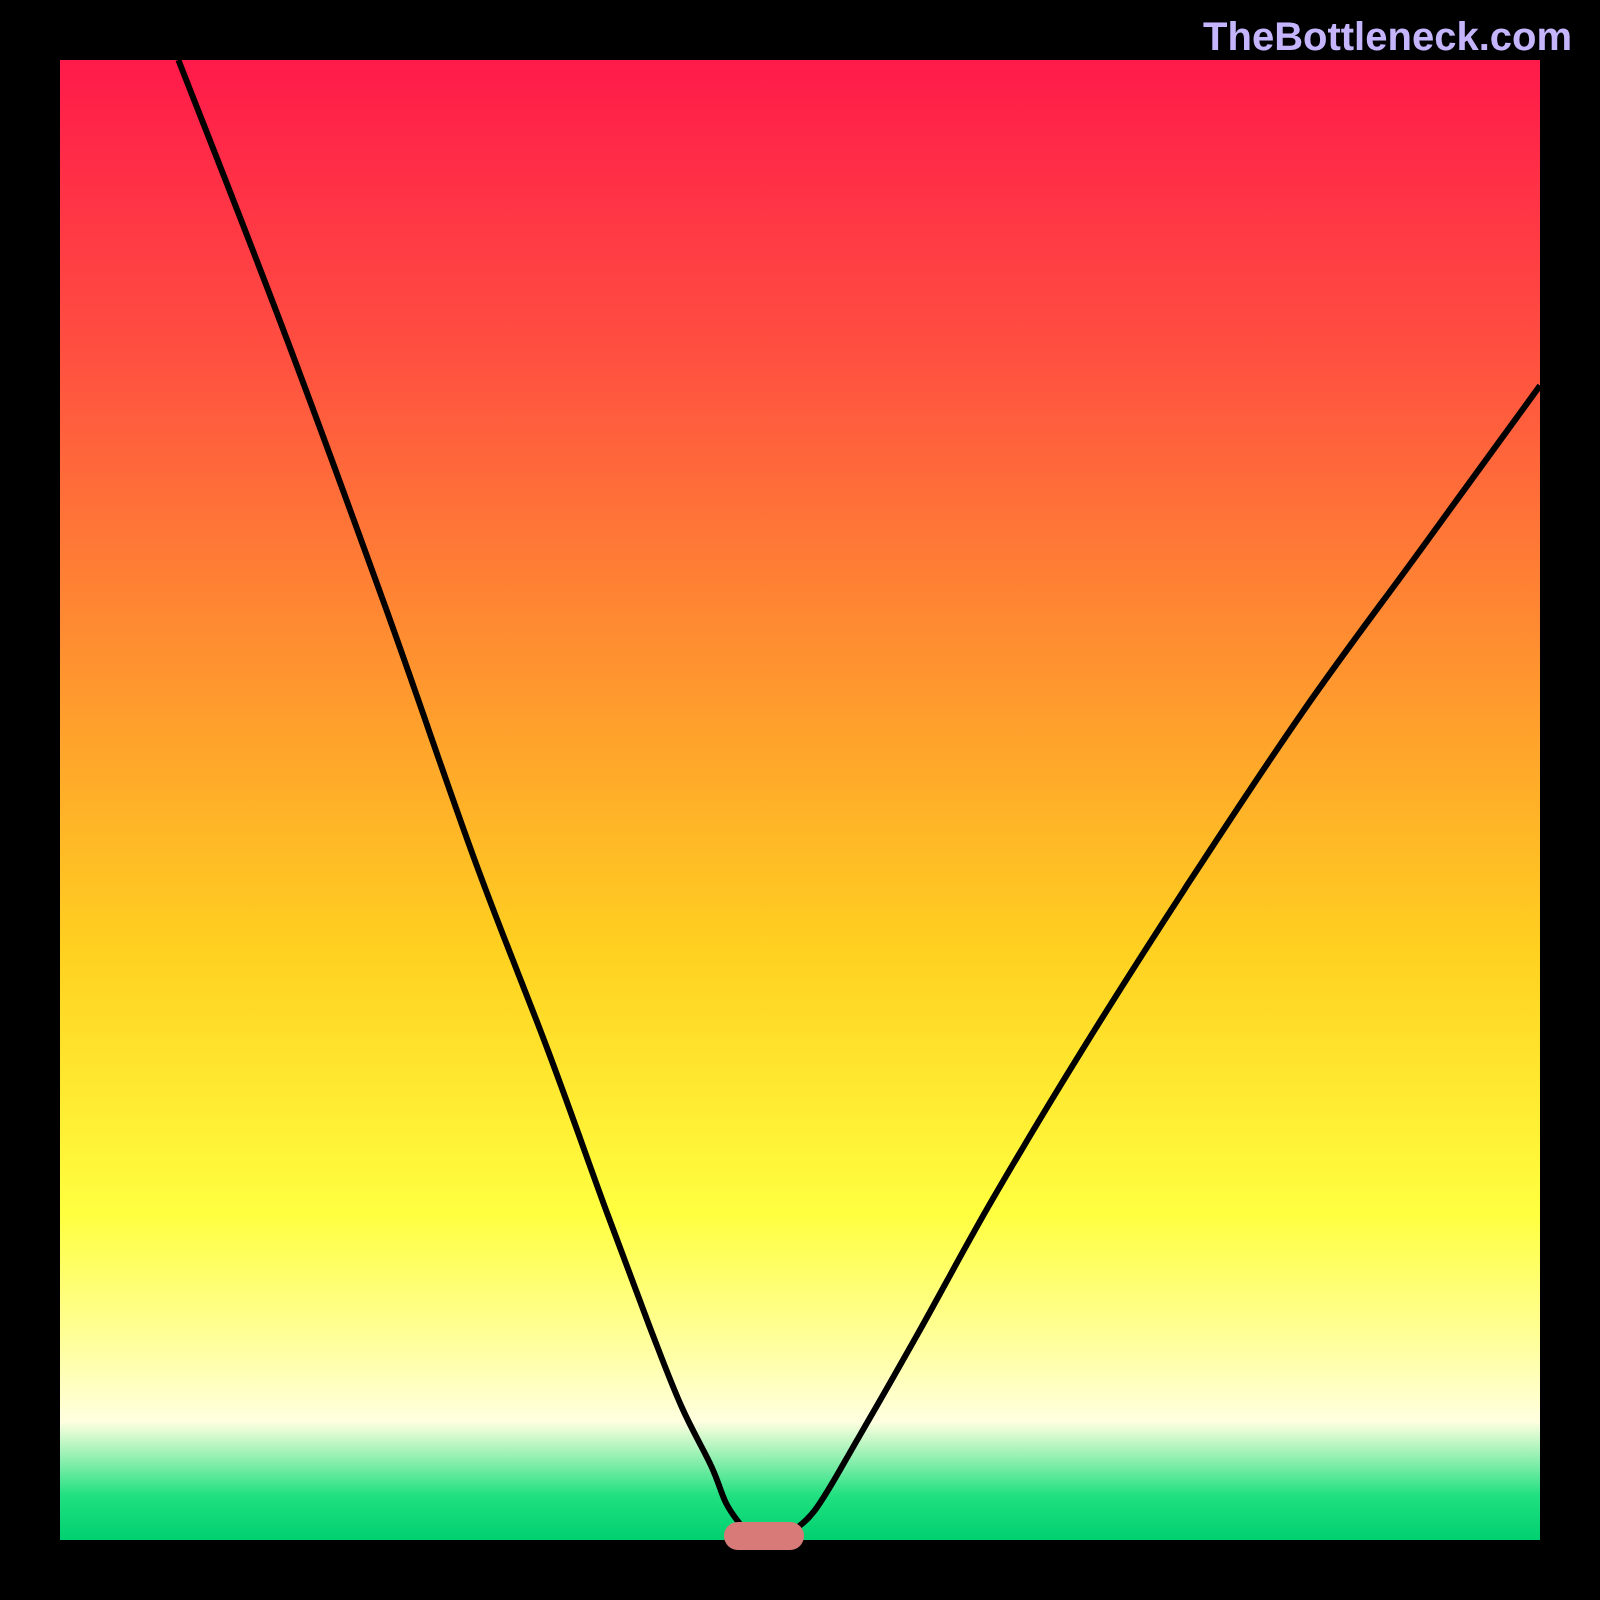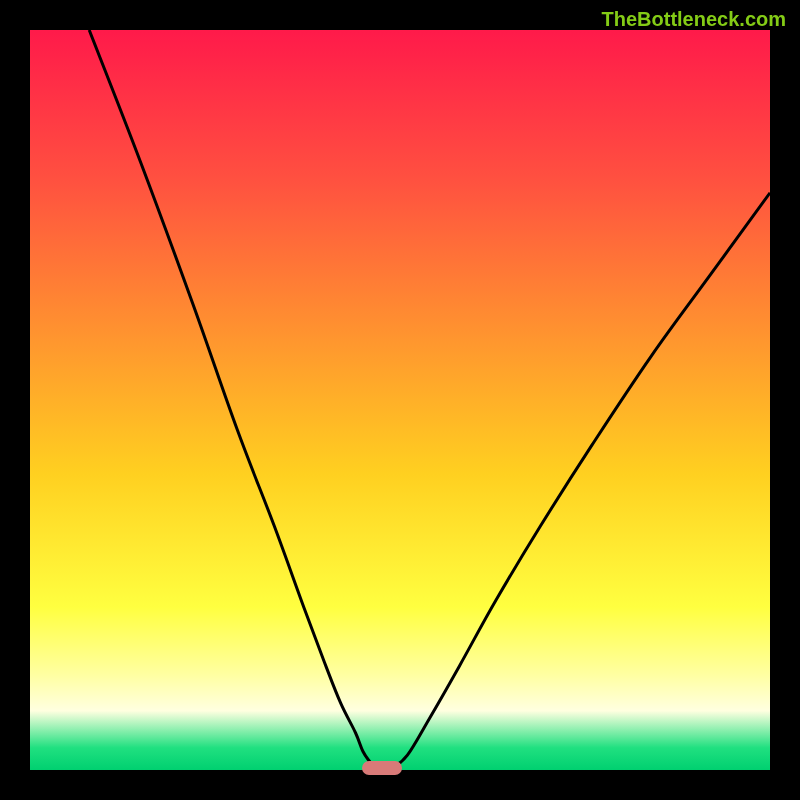--- a/index.html
+++ b/index.html
@@ -13,21 +13,21 @@
   .container {
     position: relative;
     width: 800px;
     height: 800px;
     background: #000;
   }
   .watermark {
     position: absolute;
     top: 8px;
     right: 14px;
-    color: #84cc16;
+    color: #c4b5fd;
     font-size: 20px;
     font-weight: bold;
     z-index: 10;
   }
   .plot-area {
     position: absolute;
     left: 30px;
     top: 30px;
     width: 740px;
     height: 740px;

